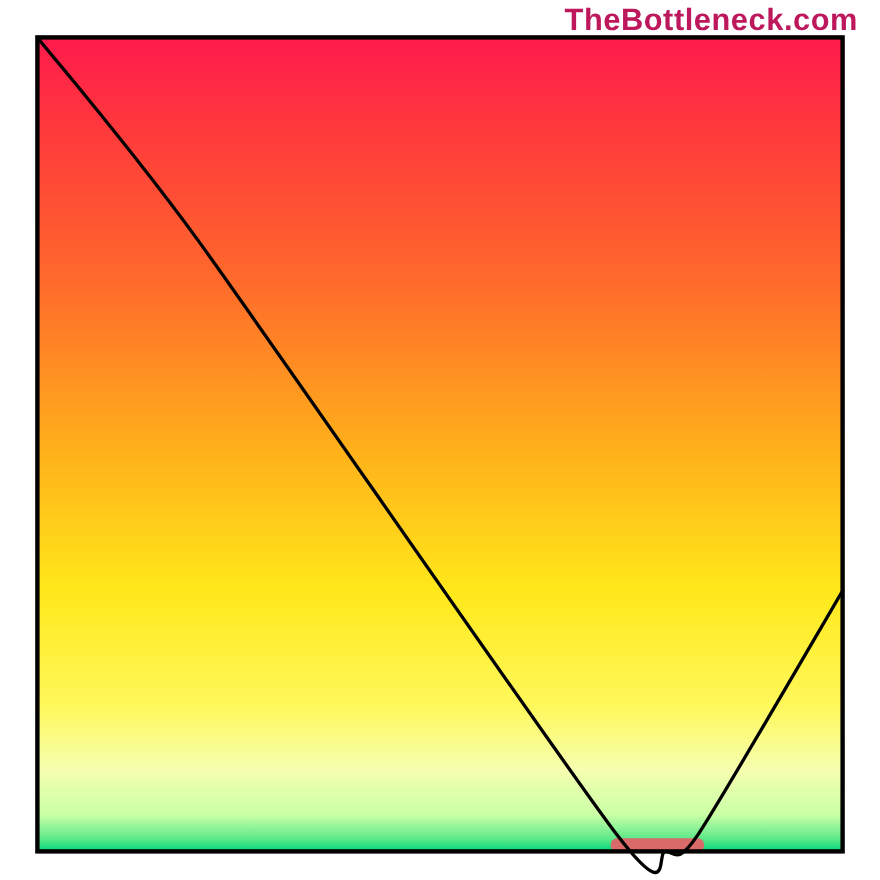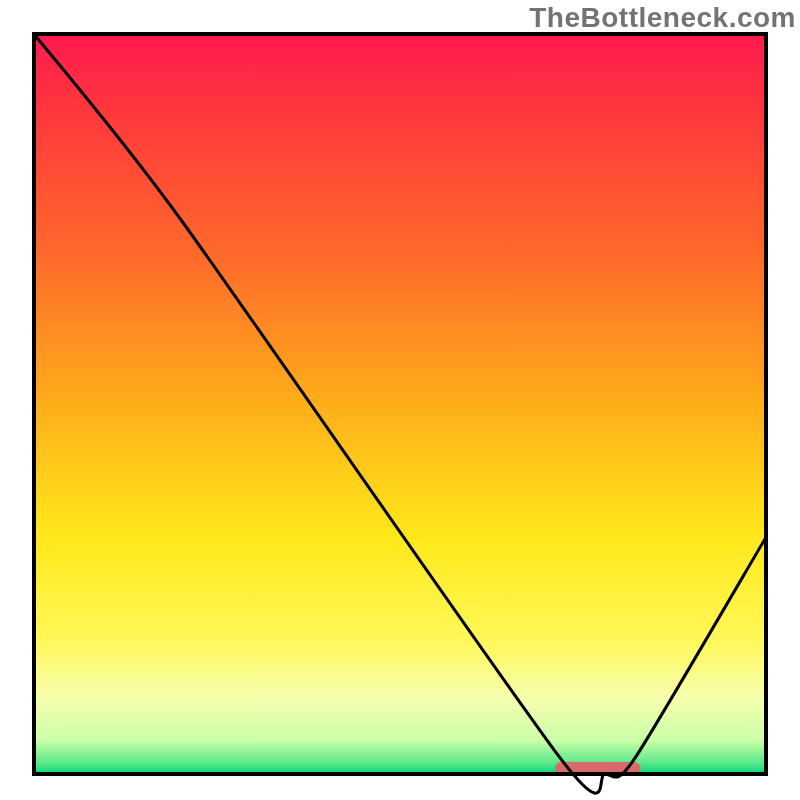--- a/index.html
+++ b/index.html
@@ -12,24 +12,24 @@
   }
   .frame {
     position: relative;
     width: 800px;
     height: 800px;
     box-sizing: border-box;
   }
   .watermark {
     position: absolute;
     top: 2px;
-    right: 4px;
+    right: 20px;
     font-size: 28px;
     font-weight: 600;
-    color: #737373;
+    color: #be185d;
     letter-spacing: 0.5px;
     z-index: 20;
   }
   svg.plot {
     position: absolute;
     top: 0;
     left: 0;
     width: 800px;
     height: 800px;
     z-index: 5;

